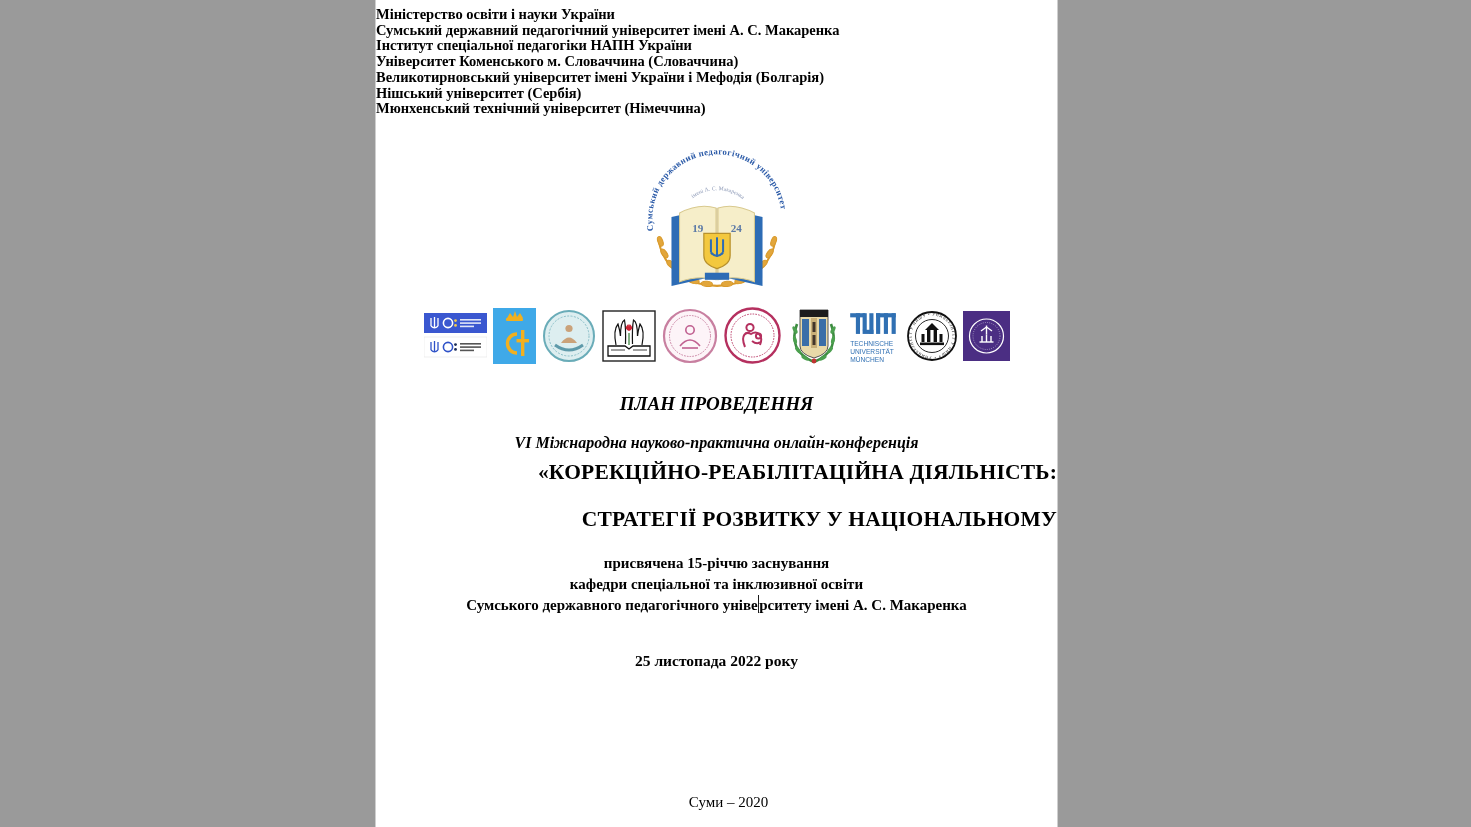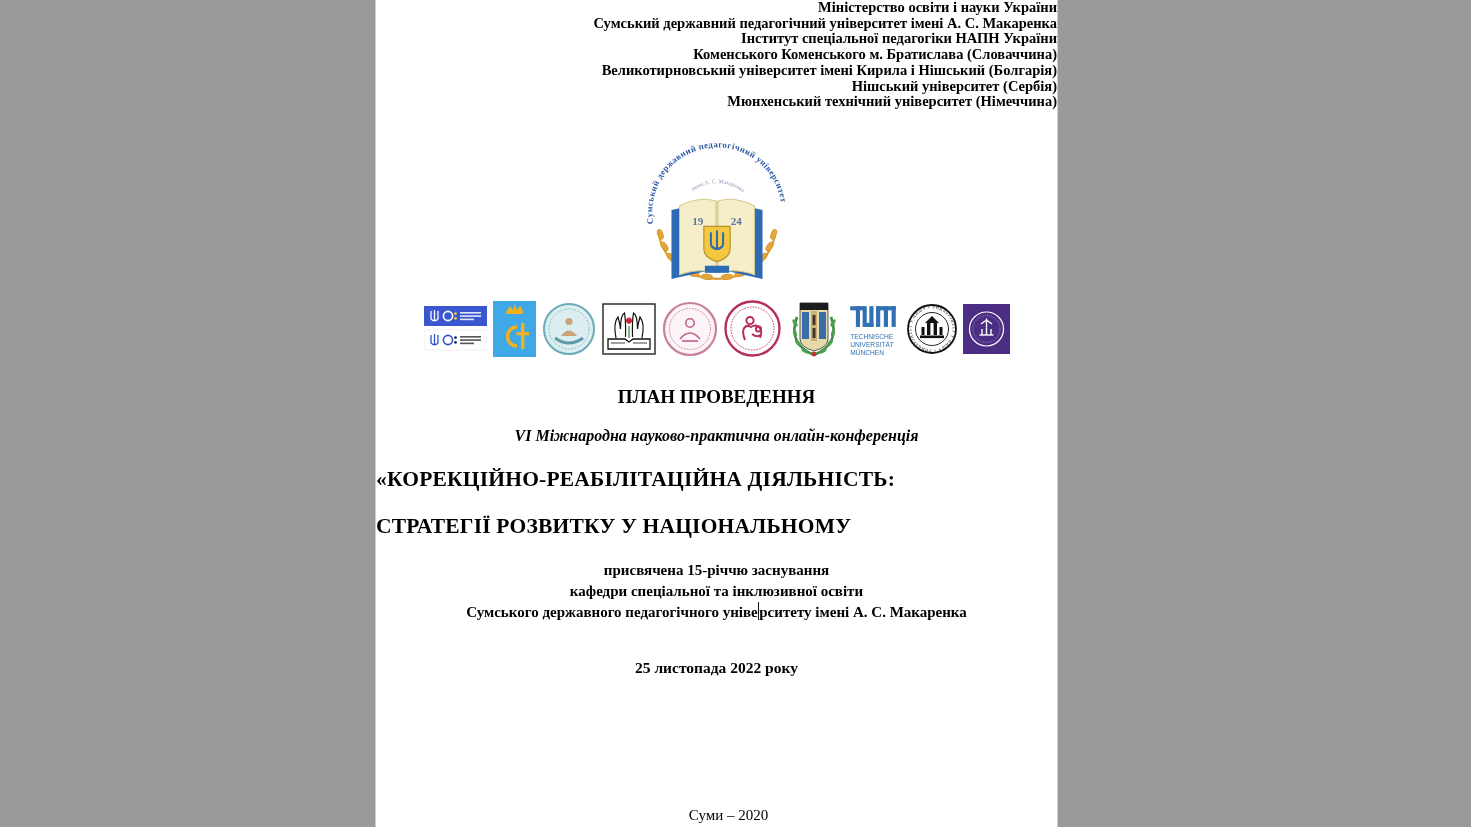--- a/index.html
+++ b/index.html
@@ -2,49 +2,49 @@
 <html><head>
 <meta charset="utf-8">
 <style>
   * { margin:0; padding:0; box-sizing:border-box; }
   html,body { width:1471px; height:827px; overflow:hidden; }
   body { background:#9a9a9a; font-family:"Liberation Serif", serif; color:#000; position:relative; }
   .paper {
     position:absolute; left:375px; top:0; width:683px; height:827px;
     background:#ffffff; border-left:1px solid #cfcfcf; border-right:1px solid #cfcfcf;
   }
-  .header-block { padding-top:0; text-align:right; }
+  .header-block { padding-top:7px; text-align:left; }
   .header-line { font-size:14.5px; line-height:15.7px; font-weight:bold; white-space:nowrap; }
   .emblem-wrap { margin-top:13px; text-align:center; }
   .logos-row {
     margin-top:12px; display:flex; justify-content:center; align-items:center; gap:6px;
   }
   .logo-tile { display:flex; align-items:center; justify-content:center; }
-  .plan-title { margin-top:27px; text-align:center; font-size:19px; font-weight:bold; }
+  .plan-title { margin-top:27px; text-align:center; font-size:19px; font-weight:bold;font-style:italic; }
   .conf-subtitle { margin-top:19px; text-align:center; font-size:16px; font-weight:bold; font-style:italic; }
-  .big-title { margin-top:21px; text-align:left; }
+  .big-title { margin-top:7px; text-align:right; }
   .big-title .t-line { font-size:21.5px; font-weight:bold; line-height:26px; margin-bottom:21px; letter-spacing:.2px; }
   .dedication { margin-top:8px; text-align:center; font-size:15px; font-weight:bold; line-height:21px; }
   .caret { display:inline-block; width:1.5px; height:18px; background:#1a1a1a; vertical-align:-3px; }
   .date-line { margin-top:36px; text-align:center; font-size:15.5px; font-weight:bold; }
-  .footer-line { position:absolute; left:0; right:0; bottom:3px; text-align:center; font-size:15px;padding-left:24px; }
+  .footer-line { position:absolute; left:0; right:0; bottom:16px; text-align:center; font-size:15px;padding-left:24px; }
   svg text { font-family:"Liberation Serif", serif; }
   .sans text, text.sans { font-family:"Liberation Sans", sans-serif; }
 </style>
 </head>
 <body>
 
 <div class="paper">
 
   <div class="header-block">
     <div class="header-line">Міністерство освіти і науки України</div>
     <div class="header-line">Сумський державний педагогічний університет імені А. С. Макаренка</div>
     <div class="header-line">Інститут спеціальної педагогіки НАПН України</div>
-    <div class="header-line">Коменського Коменського м. Братислава (Словаччина)</div>
-    <div class="header-line">Великотирновський університет імені Кирила і Нішський (Болгарія)</div>
+    <div class="header-line">Університет Коменського м. Словаччина (Словаччина)</div>
+    <div class="header-line">Великотирновський університет імені України і Мефодія (Болгарія)</div>
     <div class="header-line">Нішський університет (Сербія)</div>
     <div class="header-line">Мюнхенський технічний університет (Німеччина)</div>
   </div>
 
   <div class="emblem-wrap">
     <svg width="172" height="160" viewBox="0 0 170 158">
       <defs>
         <path id="arcOuter" d="M 29.6 120 A 64 64 0 1 1 140.4 120"></path>
         <path id="arcInner" d="M 50 80 A 40 40 0 0 1 120 80"></path>
       </defs>

